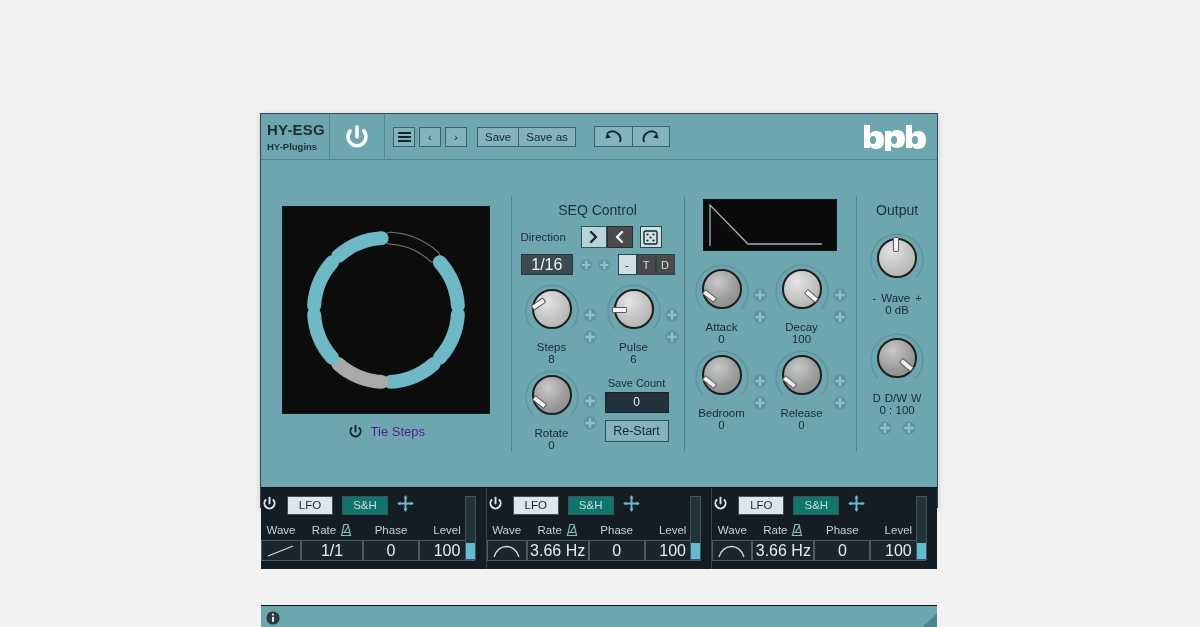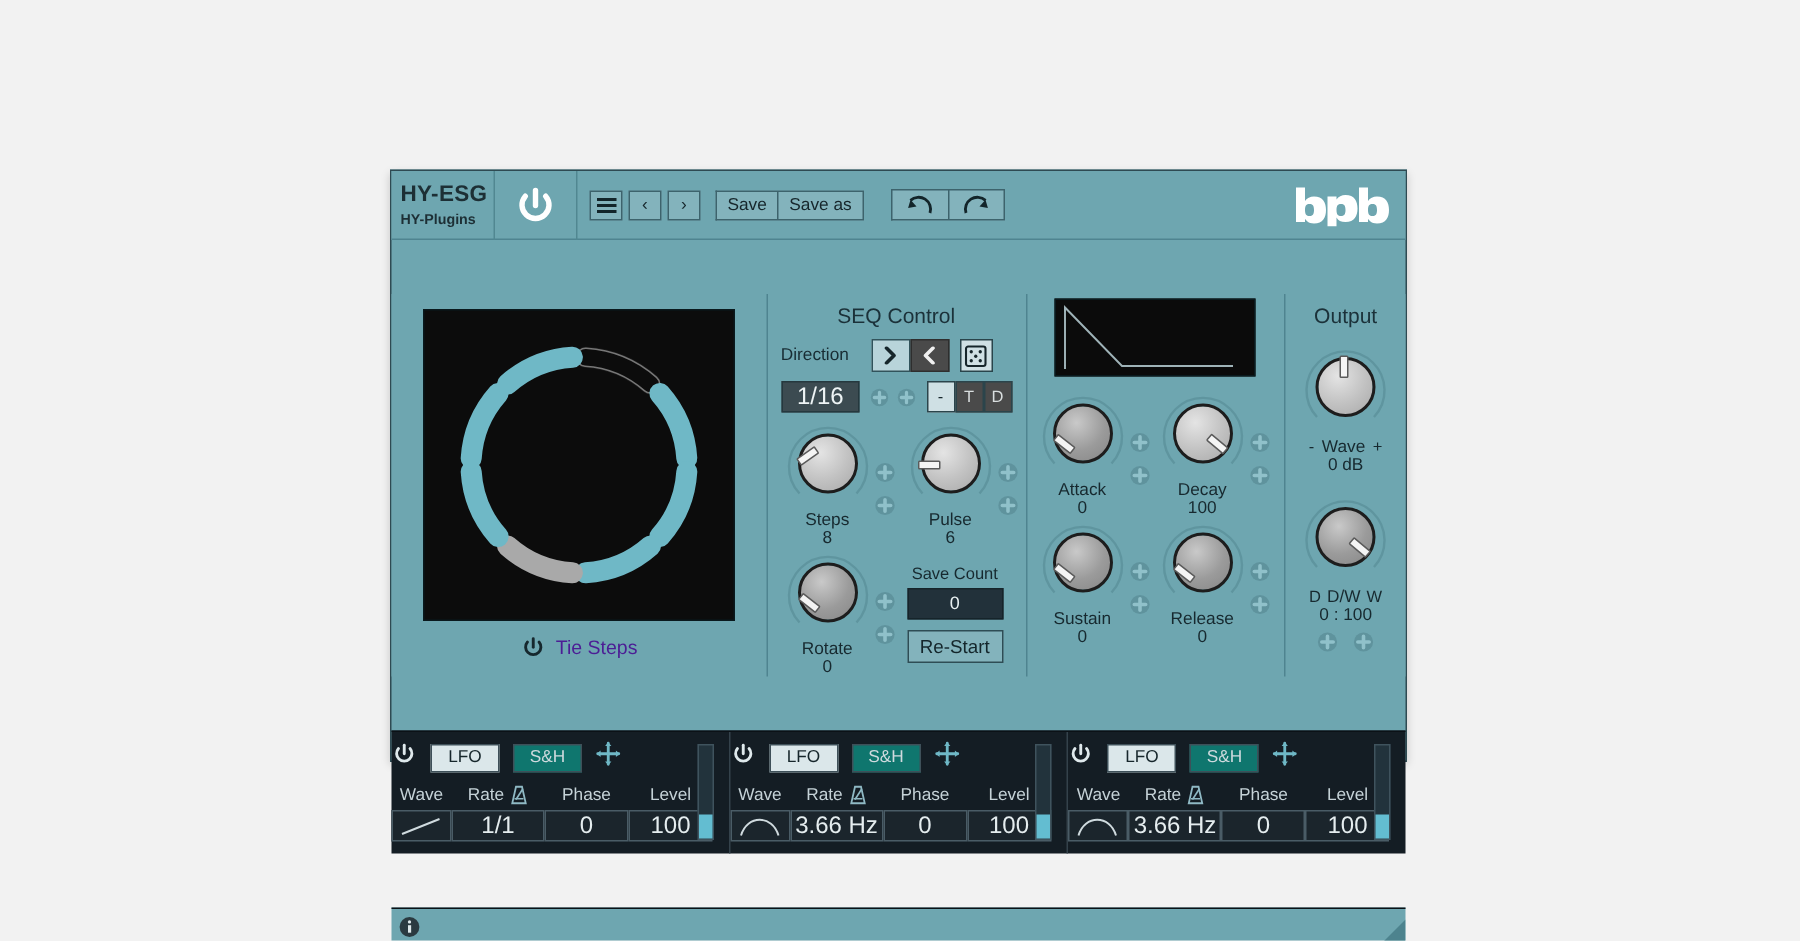--- a/index.html
+++ b/index.html
@@ -466,21 +466,21 @@
       <div class="row" style="margin-top:2px;">
         <div>
           <div class="knobwrap">
             <svg class="knob-arc" width="62" height="62" viewBox="0 0 62 62">
                 <path d="M12 48 A26 26 0 1 1 50 48" stroke="#5f959f" stroke-width="1.6" fill="none"></path>
               </svg>
             <div class="knob knob-dark">
                 <div class="ptr" style="left:-2px; top:22px; transform:rotate(38deg);"></div>
               </div>
           </div>
-          <div class="knob-lbl">Sustain</div>
+          <div class="knob-lbl">Bedroom</div>
           <div class="knob-val">0</div>
         </div>
         <div style="display:flex;flex-direction:column;gap:8px;margin:6px 0 0 0;">
           <svg width="14" height="14" viewBox="0 0 14 14">
               <circle cx="7" cy="7" r="6.4" fill="#5f939d"></circle>
               <path d="M7 3.2 v7.6 M3.2 7 h7.6" stroke="#90c1ca" stroke-width="2.4" stroke-linecap="round"></path>
             </svg>
           <svg width="14" height="14" viewBox="0 0 14 14">
               <circle cx="7" cy="7" r="6.4" fill="#5f939d"></circle>
               <path d="M7 3.2 v7.6 M3.2 7 h7.6" stroke="#90c1ca" stroke-width="2.4" stroke-linecap="round"></path>

